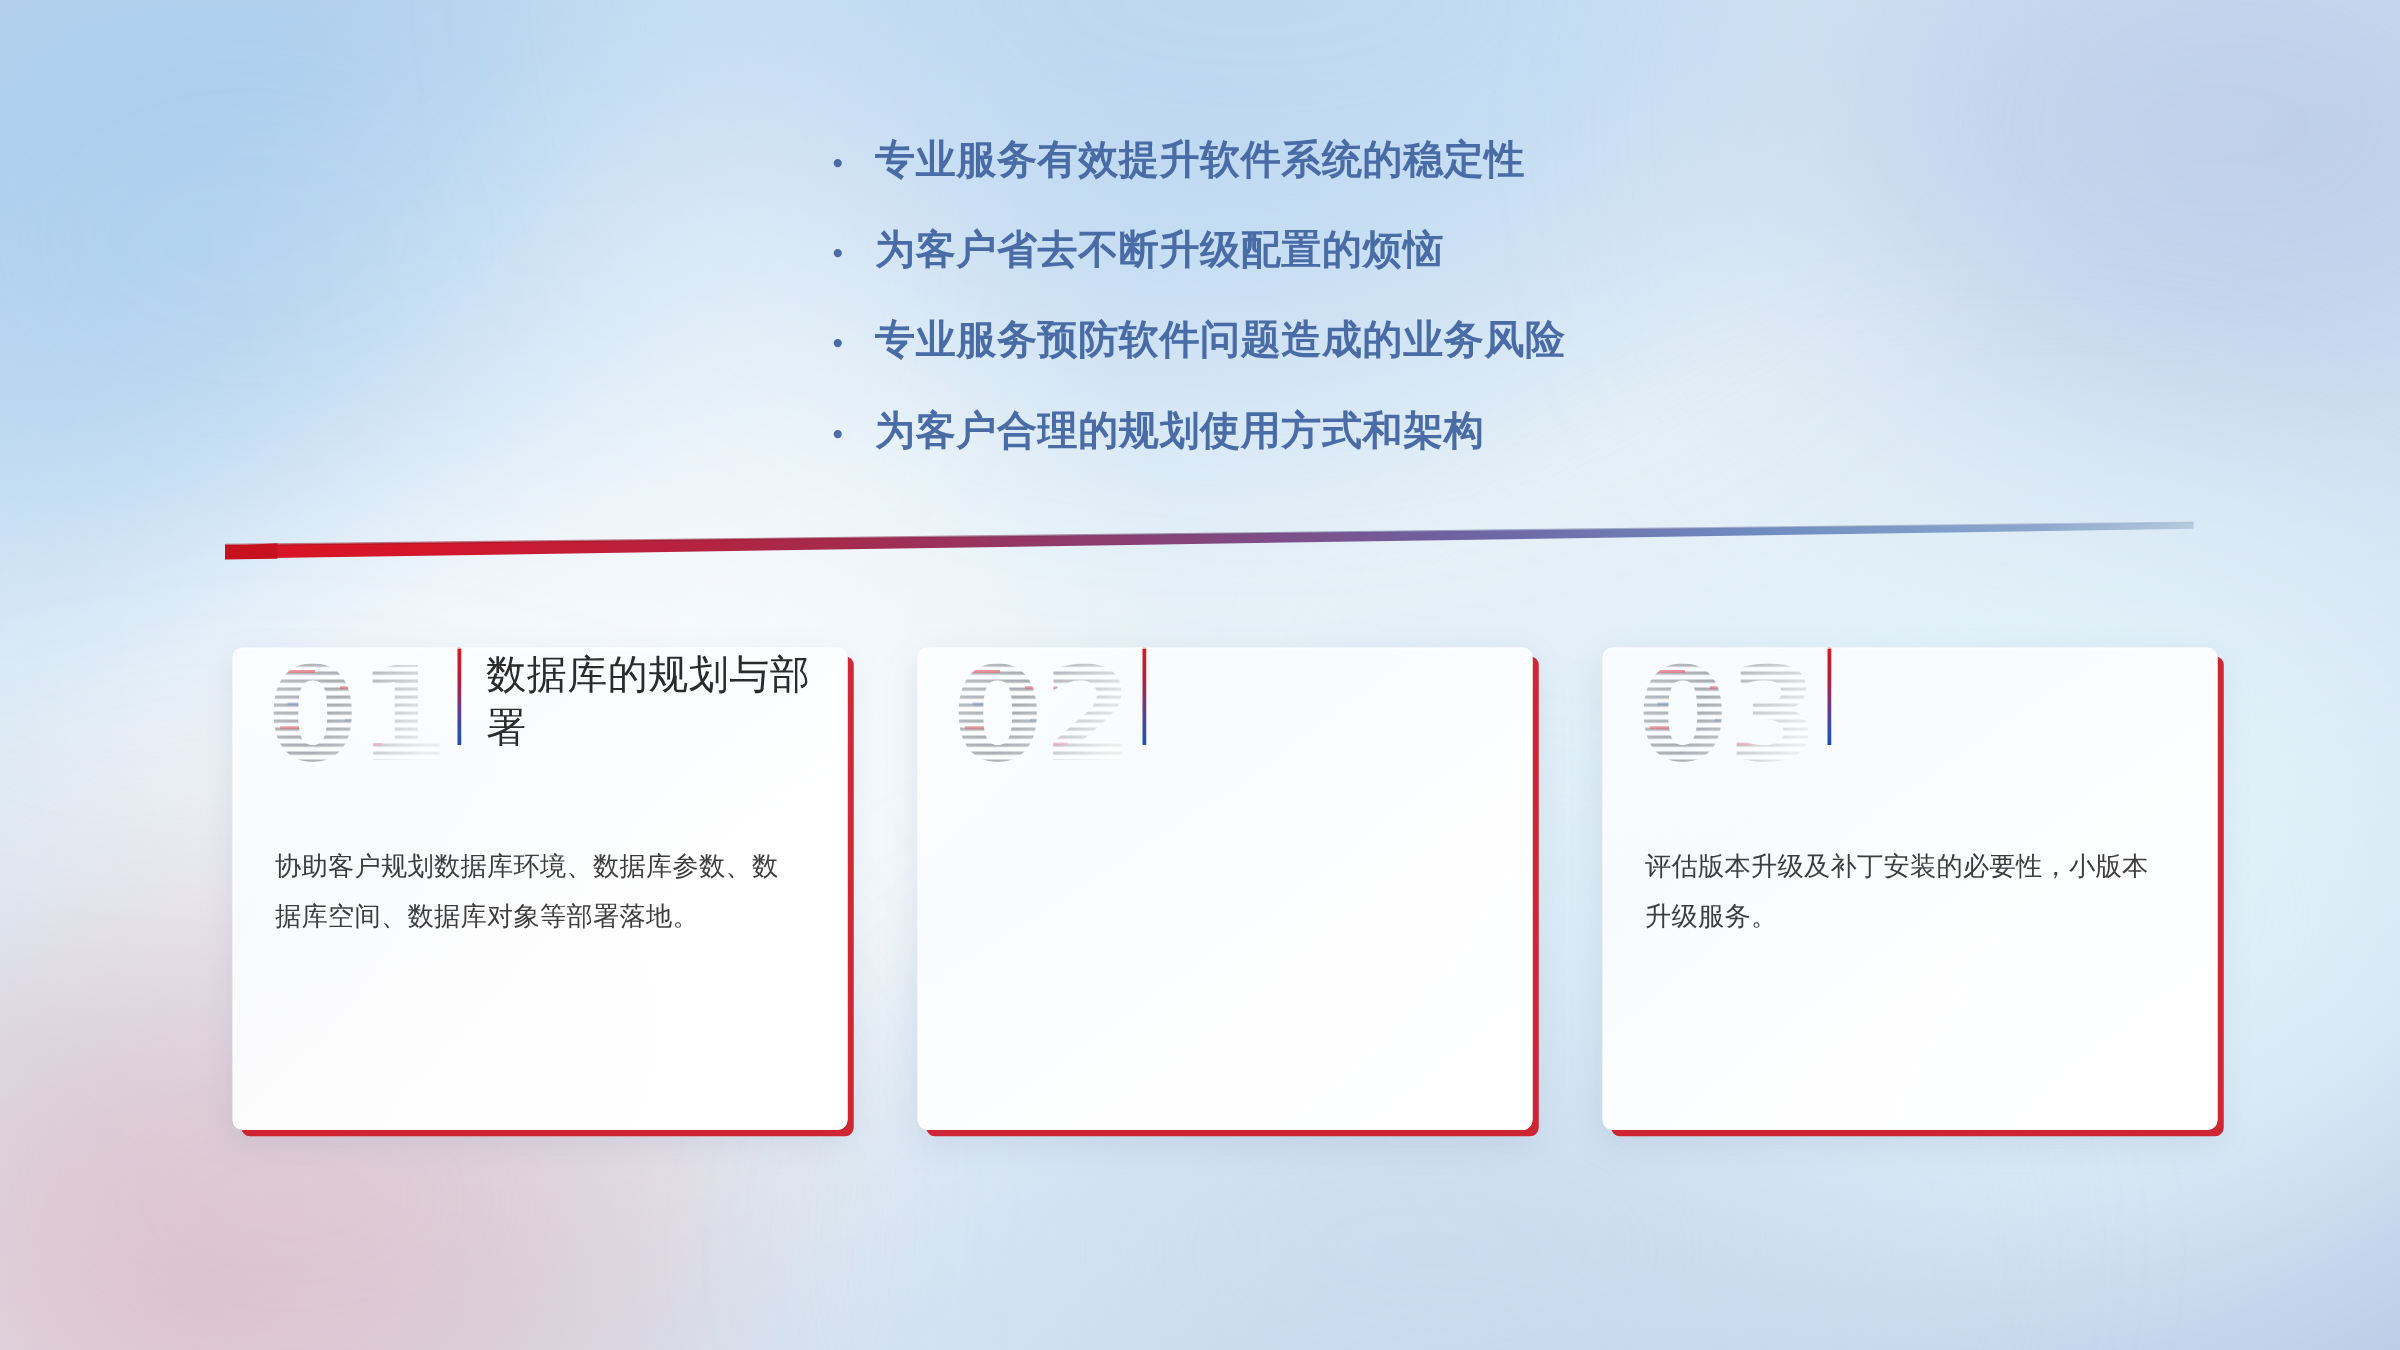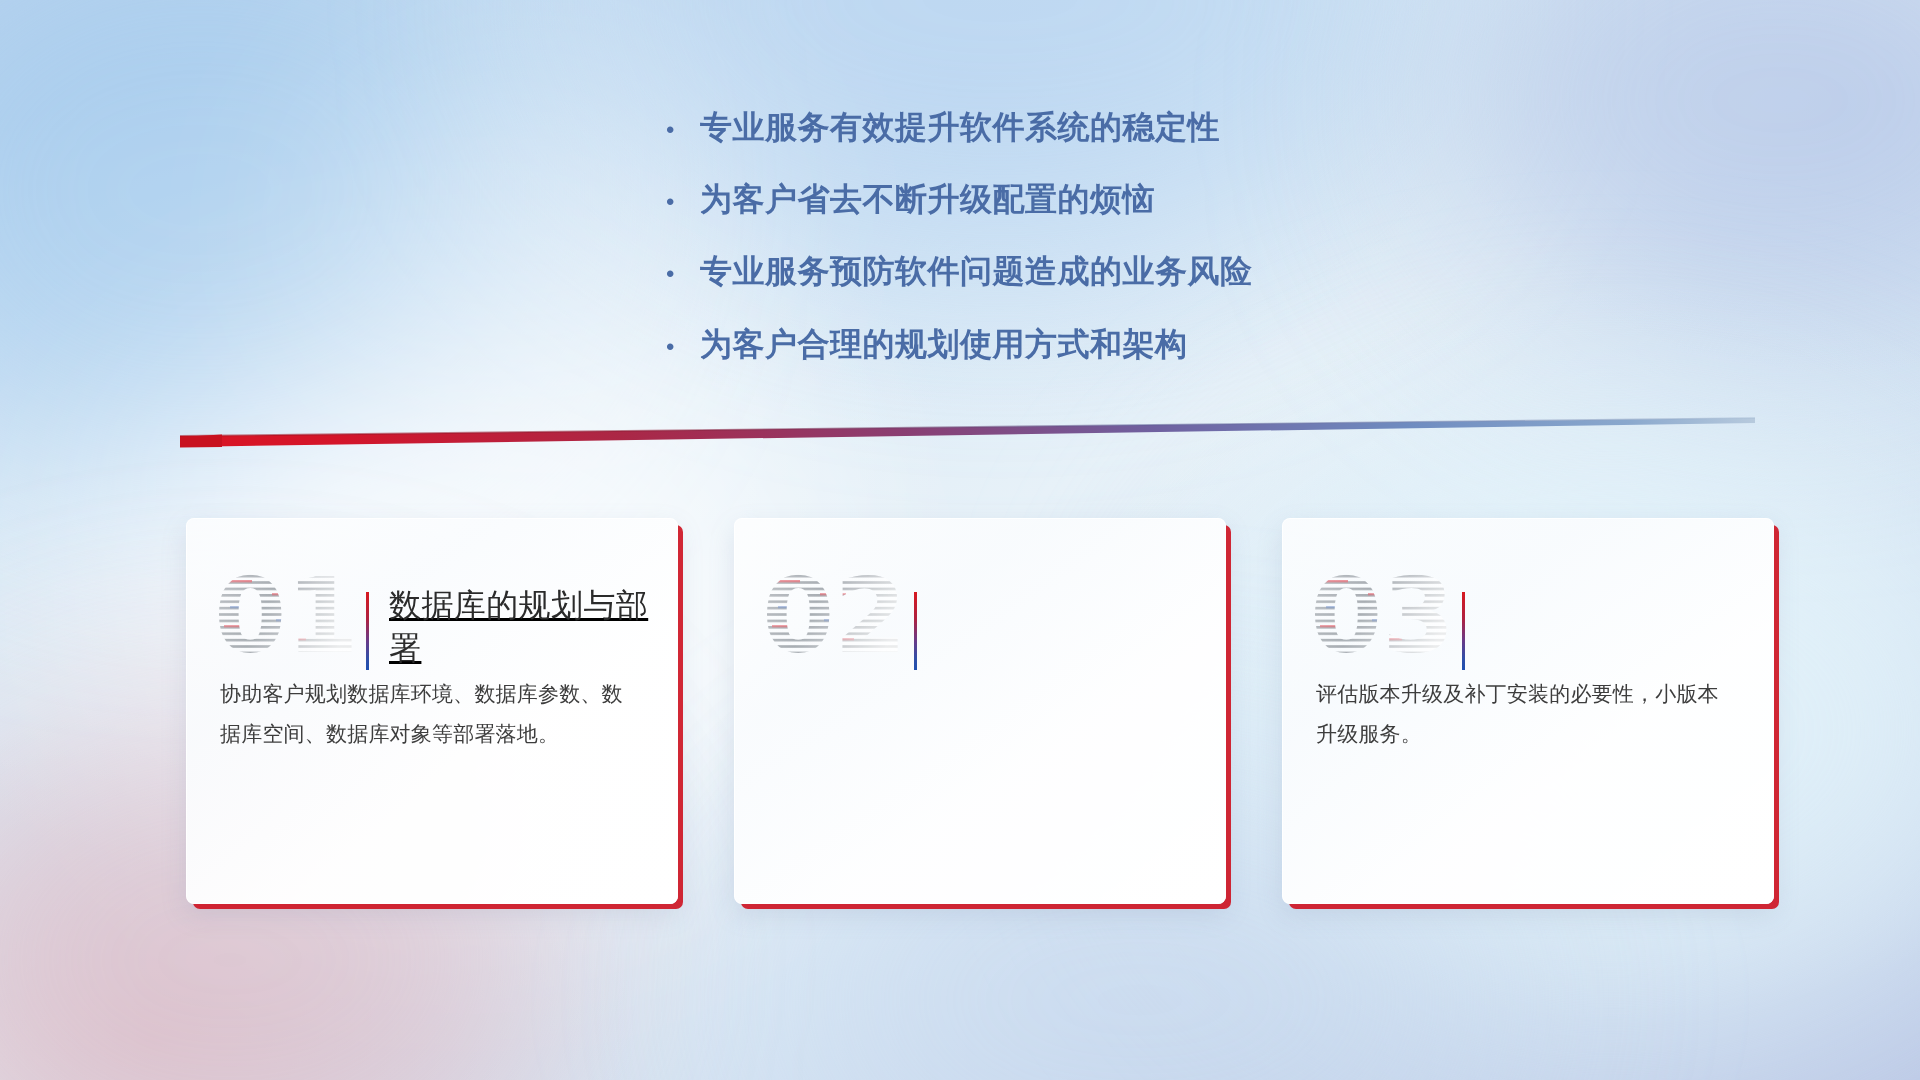--- a/index.html
+++ b/index.html
@@ -93,24 +93,23 @@
     content:"";
     position:absolute; inset:0;
     border-radius:8px;
     border:1px solid rgba(255,255,255,0.85);
     pointer-events:none;
   }
 
   .card-head {
     position:relative;
     display:flex;
-    align-items:flex-end;
+    align-items:flex-start;
     height:152px;
     padding:0 22px 0 26px;
-    text-decoration:underline;
   }
   .card-num {
     position:relative;
     flex:0 0 auto;
     width:150px; height:108px;
   }
   .card-num svg { display:block; width:150px; height:108px; }
 
   .card-sep {
     flex:0 0 auto;

